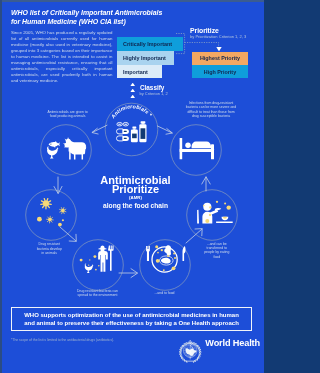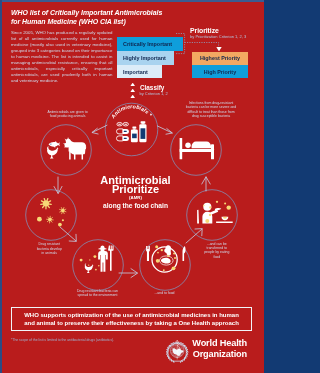--- a/index.html
+++ b/index.html
@@ -1,18 +1,18 @@
 <!DOCTYPE html>
 <html><head>
 <meta charset="utf-8">
 <style>
   html,body{margin:0;padding:0;}
   body{width:264px;height:373px;overflow:hidden;background:#123a73;
        font-family:"Liberation Sans",sans-serif;-webkit-font-smoothing:antialiased;}
-  .page{position:relative;width:264px;height:373px;background:#b91c1c;overflow:hidden;}
+  .page{position:relative;width:264px;height:373px;background:#1d4ed8;overflow:hidden;}
 
   
   .frame-top{position:absolute;left:0;top:0;width:264px;height:2px;background:#3b5c91;}
   .frame-left{position:absolute;left:0;top:0;width:2px;height:373px;background:#2b4c84;}
 
   
   .title{position:absolute;left:11px;top:8px;width:200px;color:#fff;font-style:italic;
          font-weight:bold;font-size:7.9px;line-height:9.4px;letter-spacing:-0.05px;transform:scaleX(0.885);transform-origin:left top;}
   .para{position:absolute;left:11px;top:29.5px;width:101.5px;color:#cfdbec;font-size:4.35px;
         line-height:6.06px;text-align:justify;}
@@ -57,21 +57,21 @@
   .center-txt .l3{font-size:6.65px;font-weight:bold;line-height:8.5px;}
 
   
   .banner{position:absolute;left:11px;top:307px;width:241px;height:24px;
           border:1.6px solid #f1f4f9;box-sizing:border-box;display:flex;align-items:center;
           justify-content:center;}
   .banner span{color:#fff;font-size:6px;font-weight:bold;line-height:8.4px;text-align:center;
                display:block;width:225px;}
   .foot{position:absolute;left:11px;top:338px;color:#9fb2cf;font-size:3.4px;}
 
-  .who-logo{position:absolute;left:165px;top:338px;width:82px;height:26px;text-align:right;}
+  .who-logo{position:absolute;left:178px;top:338px;width:82px;height:26px;}
   .who-emblem{position:absolute;left:0;top:0.6px;width:24.4px;height:24.4px;}
   .who-txt{position:absolute;left:27.3px;top:0.4px;color:#fff;font-size:9.2px;font-weight:bold;line-height:10.5px;letter-spacing:-0.15px;}
 </style>
 </head>
 <body>
 
 <div class="page">
   <div class="frame-top"></div>
   <div class="frame-left"></div>
 
@@ -374,21 +374,20 @@
         <path fill="#f0f5fb" d="M31 40 c3 -4 9 -2 12 1 c3 3 8 3 10 0 c3 -3 10 -2 12 2 c2 4 7 5 9 3 l2 6 c-3 3 -8 2 -10 6 c-3 4 -2 9 -7 11 c-4 2 -8 -1 -11 -4 c-3 -3 -9 -3 -12 -6 c-4 -4 -5 -10 -5 -19 z"></path>
         <g stroke="#ffffff" fill="none" stroke-width="1.9" stroke-linecap="round">
           <path d="M50 6 L50 82"></path>
           <path d="M45.5 11 L50 6 L54.5 11"></path>
         </g>
         <path fill="none" stroke="#ffffff" stroke-width="2.1" stroke-linecap="round" d="M58 21 c-7.5 1.5 -9.5 8 -2 11.5 c7.5 3.5 8.5 10 0.5 13 c-8 3 -9 9 -1.5 12"></path>
         <path fill="#cfdaea" d="M36 89 h28 v3.4 h-28 z"></path>
       </svg>
     <div class="who-txt">
       <div>World Health</div>
-      <div>Organization</div>
     </div>
   </div>
   <div class="center-txt">
     <div class="l1">Antimicrobial</div>
     <div class="l1">Prioritize</div>
     <div class="l2">(AMR)</div>
     <div class="l3">along the food chain</div>
   </div>
 </div>
 

